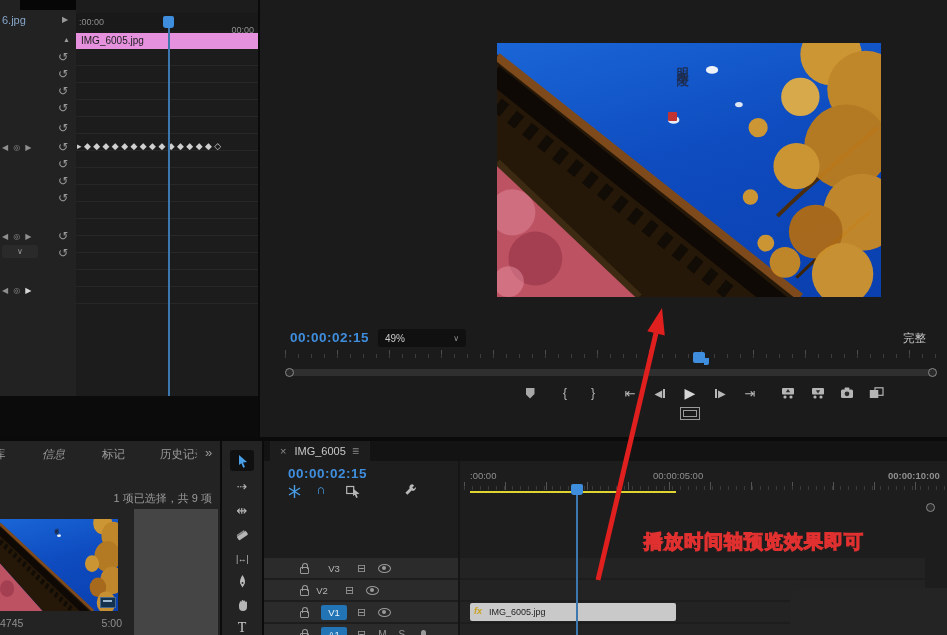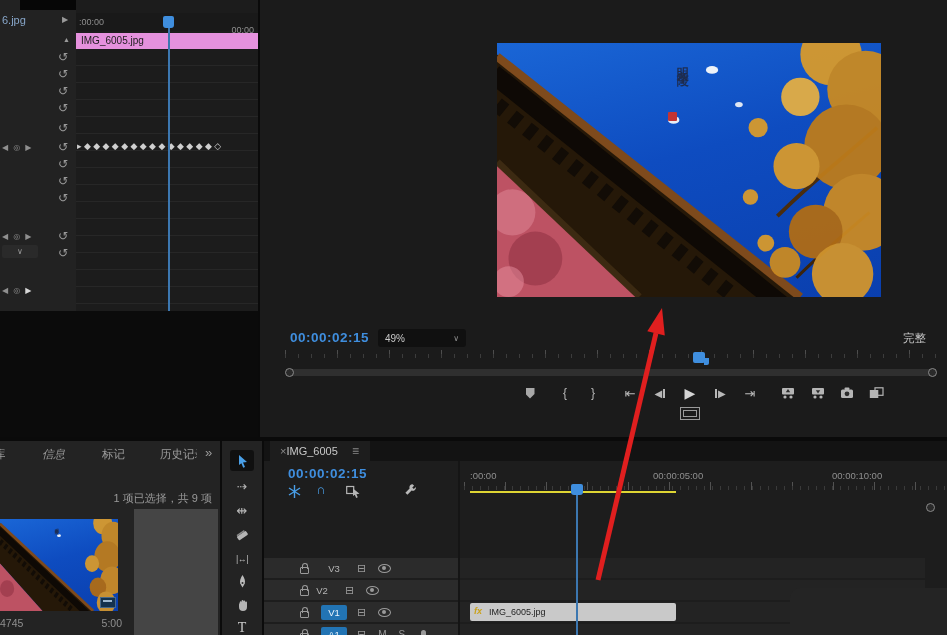--- a/index.html
+++ b/index.html
@@ -2,21 +2,21 @@
 <html><head>
 <meta charset="utf-8">
 <style>
   html,body{margin:0;padding:0;background:#000;}
   #app{position:relative;width:947px;height:635px;background:#0b0b0b;overflow:hidden;
        font-family:"Liberation Sans","DejaVu Sans",sans-serif;color:#9d9d9d;font-size:11px;}
   .abs{position:absolute;}
   .panel{position:absolute;overflow:hidden;}
 
   
-  #ec{left:0;top:0;width:258px;height:311px;background:#222;}
+  #ec{left:0;top:0;width:258px;height:396px;background:#222;}
   #ec .right-area{position:absolute;left:76px;top:0;width:182px;height:437px;background:#1c1c1c;}
   #ec .ruler-strip{position:absolute;left:76px;top:13px;width:182px;height:18px;background:#191919;color:#8f8f8f;font-size:9px;}
   .ec-sep{position:absolute;left:76px;top:49px;width:182px;height:256px;
           background:repeating-linear-gradient(180deg,transparent 0 16px,#272727 16px 17px);}
   .ec-reset{position:absolute;left:55px;width:16px;height:15px;color:#9a9a9a;font-size:12px;line-height:14px;text-align:center;}
   .kf-nav{position:absolute;left:2px;width:48px;height:14px;display:flex;align-items:center;gap:5px;color:#8f8f8f;font-size:8px;}
   .diam{font-size:9px;color:#cfcfcf;line-height:13px;}
   .cti{background:#3c77b0;width:2px;z-index:9;}
   .cti-handle{background:#3f8ede;border-radius:2px 2px 3px 3px;z-index:10;}
   .scrollbar{background:#2f2f2f;border-radius:3px;}
@@ -338,21 +338,21 @@
     </div>
     <div class="tool" style="top:176px;font-family:'Liberation Serif',serif;font-size:14px;color:#c9c9c9;">
         <span>T</span>
       </div>
   </div>
 
   <div id="timeline" class="panel">
     <div id="tl-tabstrip">
       <div id="tl-tab">
         <span style="margin-left:10px;color:#8a8a8a;font-size:11px;">×</span>
-        <span style="color:#c8c8c8;font-size:11px;">IMG_6005</span>
+        <span style="margin-left:8px;color:#c8c8c8;font-size:11px;">IMG_6005</span>
       </div>
       <span class="abs" style="left:88px;top:3px;color:#8a8a8a;font-size:12px;">≡</span>
     </div>
 
     <div class="abs timecode" style="left:24px;top:25px;">00:00:02:15</div>
 
     <div class="abs" style="left:24px;top:44px;">
       <svg width="13" height="13" viewBox="0 0 13 13">
           <g stroke="#4a9fe8" stroke-width="1.4">
             <line x1="6.5" y1="0" x2="6.5" y2="13"></line>
@@ -370,21 +370,21 @@
     </div>
     <div class="abs" style="left:113px;top:45px;"><span class="ipent" style="width:8px;height:10px;"></span></div>
     <div class="abs" style="left:139px;top:43px;">
       <svg width="14" height="14" viewBox="0 0 14 14">
           <path d="M13 3.6 a3.2 3.2 0 0 1 -4.4 3 L4.4 10.8 2.4 8.8 6.6 4.6 a3.2 3.2 0 0 1 3-4.4 l1.5 1.5 -1.8 1.8 1.5 1.5 1.8 -1.8z" fill="#b9b9b9"></path>
         </svg>
     </div>
 
     <div class="tl-ruler-label" style="left:206px;">:00:00</div>
     <div class="tl-ruler-label" style="left:389px;">00:00:05:00</div>
-    <div class="tl-ruler-label" style="left:568px;">00:00:10:00</div>
+    <div class="tl-ruler-label" style="left:624px;font-weight:bold;">00:00:10:00</div>
     <div class="abs ruler" style="left:200px;top:40px;width:483px;height:9px;">
       <div class="major" style="background:repeating-linear-gradient(90deg,#525252 0 1px,transparent 1px 41px);height:8px;"></div>
       <div class="minor" style="background:repeating-linear-gradient(90deg,#3a3a3a 0 1px,transparent 1px 8px);"></div>
     </div>
     <div class="abs" style="left:206px;top:50px;width:206px;height:2.4px;background:#ded533;"></div>
     <div class="abs" style="left:194px;top:20px;width:2px;height:174px;background:#151515;"></div>
     <div class="abs scroll-knob" style="left:662px;top:62px;width:9px;height:9px;"></div>
 
     <div class="trow" style="top:117px;">
       <div class="thead">
@@ -428,20 +428,21 @@
     <div class="abs" style="left:206px;top:162px;width:206px;height:18px;background:#c9c9c9;border-radius:2px;z-index:5;">
       <span style="position:absolute;left:4px;top:3px;color:#caa21c;font-style:italic;font-weight:bold;font-size:9px;">fx</span>
       <span style="position:absolute;left:19px;top:4px;color:#1e1e1e;font-size:9px;">IMG_6005.jpg</span>
     </div>
 
     <div class="abs cti-handle" style="left:307px;top:43px;width:12px;height:11px;z-index:11;"></div>
     <div class="abs cti" style="left:312px;top:54px;height:140px;z-index:10;"></div>
 
     <div class="abs" style="left:526px;top:147px;width:157px;height:47px;background:#242424;border-radius:10px 0 0 0;z-index:14;"></div>
 
+    <div class="abs annotation" style="left:380px;top:88px;z-index:20;">播放时间轴预览效果即可</div>
   </div>
 
   <div class="abs" style="left:258px;top:0;width:2px;height:437px;background:#0a0a0a;"></div>
   <div class="abs" style="left:0;top:437px;width:947px;height:4px;background:#0a0a0a;"></div>
 
   <svg class="abs" style="left:0;top:0;width:947px;height:635px;pointer-events:none;z-index:40;">
     <line x1="598" y1="580" x2="656" y2="333" stroke="#e01f1f" stroke-width="5"></line>
     <polygon points="662,308 664.8,335.4 647.3,331.2" fill="#e01f1f"></polygon>
   </svg>
 

